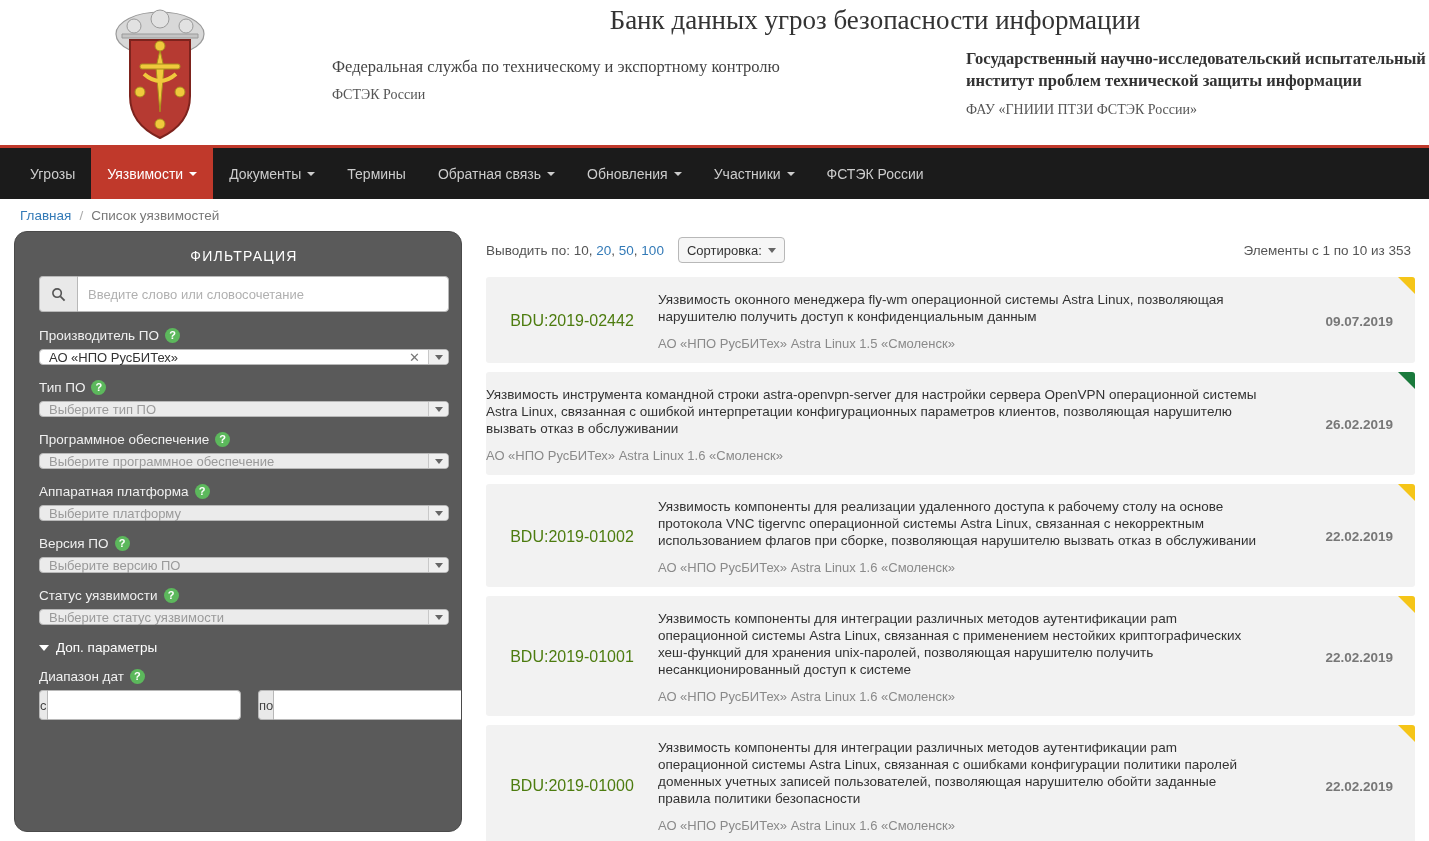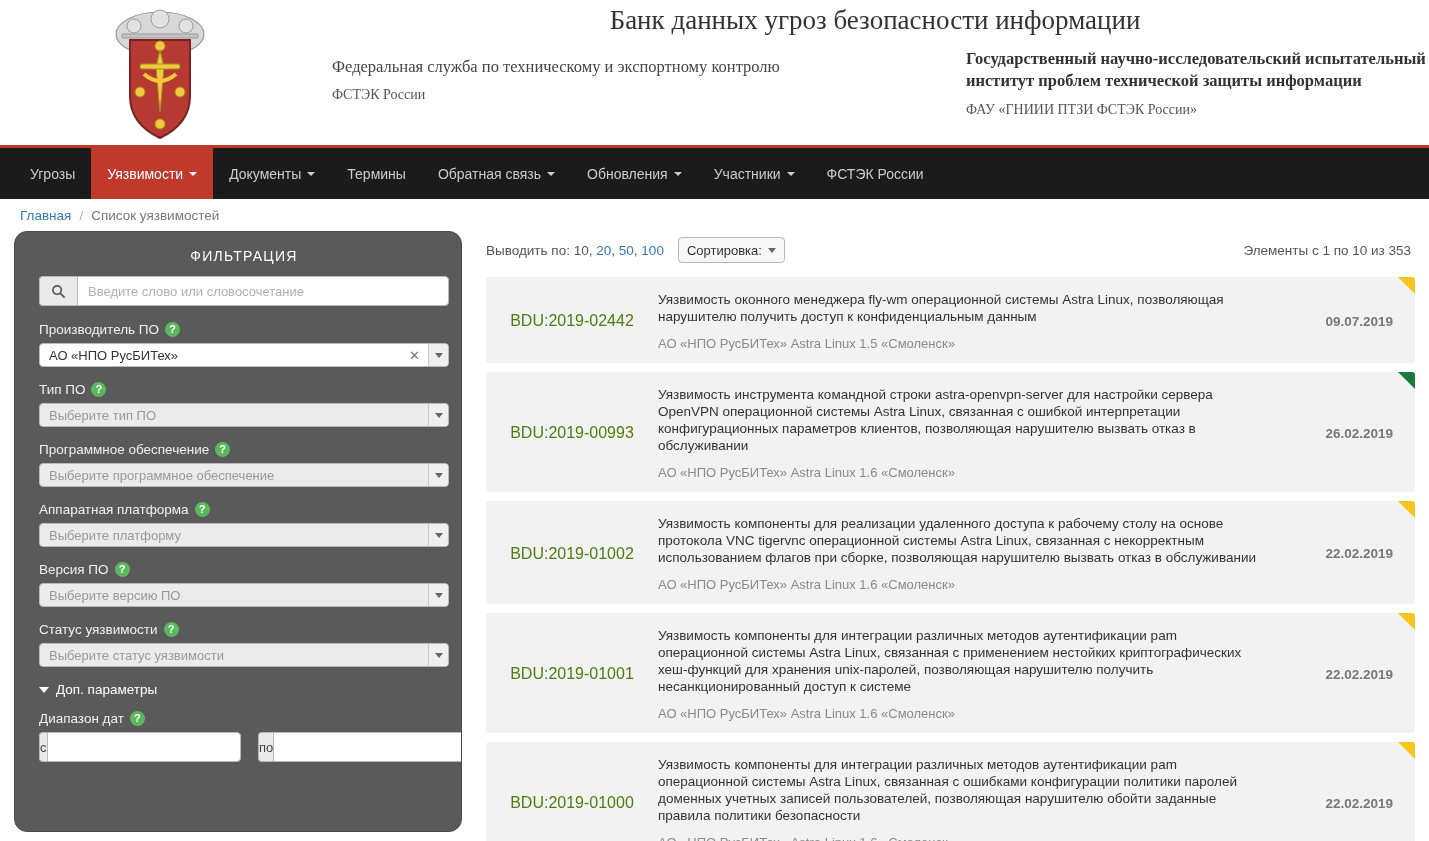--- a/index.html
+++ b/index.html
@@ -157,21 +157,21 @@
     background: #5cb85c;
     color: #ffffff;
     font-size: 11px;
     font-weight: bold;
     cursor: pointer;
     line-height: 1;
   }
   .search-row {
     display: flex;
     margin-bottom: 16px;
-    height: 30px;
+    height: 36px;
   }
   .search-btn {
     width: 38px;
     background: #e9e9e9;
     border: 1px solid #b8b8b8;
     border-right: none;
     border-radius: 4px 0 0 4px;
     display: flex;
     align-items: center;
     justify-content: center;
@@ -184,21 +184,21 @@
     padding: 0 10px;
     font-size: 13px;
     color: #333;
     background: #ffffff;
     outline: none;
   }
   .search-input::placeholder { color: #b0b0b0; }
 
   .select-box {
     position: relative;
-    height: 24px;
+    height: 16px;
     border: 1px solid #b8b8b8;
     border-radius: 4px;
     background: #ffffff;
     display: flex;
     align-items: center;
     margin-bottom: 15px;
     cursor: pointer;
   }
   .select-box.empty { background: #ebebeb; }
   .select-value {
@@ -570,21 +570,20 @@
         <div class="vuln-id">BDU:2019-02442</div>
         <div class="vuln-main">
           <div class="vuln-title">Уязвимость оконного менеджера fly-wm операционной системы Astra Linux, позволяющая нарушителю получить доступ к конфиденциальным данным</div>
           <div class="vuln-sub">АО «НПО РусБИТех» Astra Linux 1.5 «Смоленск»</div>
         </div>
         <div class="vuln-date">09.07.2019</div>
       </div>
 
       <div class="vuln-row">
         <div class="corner green"></div>
-        <div class="vuln-id">BDU:2019-00993</div>
         <div class="vuln-main">
           <div class="vuln-title">Уязвимость инструмента командной строки astra-openvpn-server для настройки сервера OpenVPN операционной системы Astra Linux, связанная с ошибкой интерпретации конфигурационных параметров клиентов, позволяющая нарушителю вызвать отказ в обслуживании</div>
           <div class="vuln-sub">АО «НПО РусБИТех» Astra Linux 1.6 «Смоленск»</div>
         </div>
         <div class="vuln-date">26.02.2019</div>
       </div>
 
       <div class="vuln-row">
         <div class="corner"></div>
         <div class="vuln-id">BDU:2019-01002</div>

